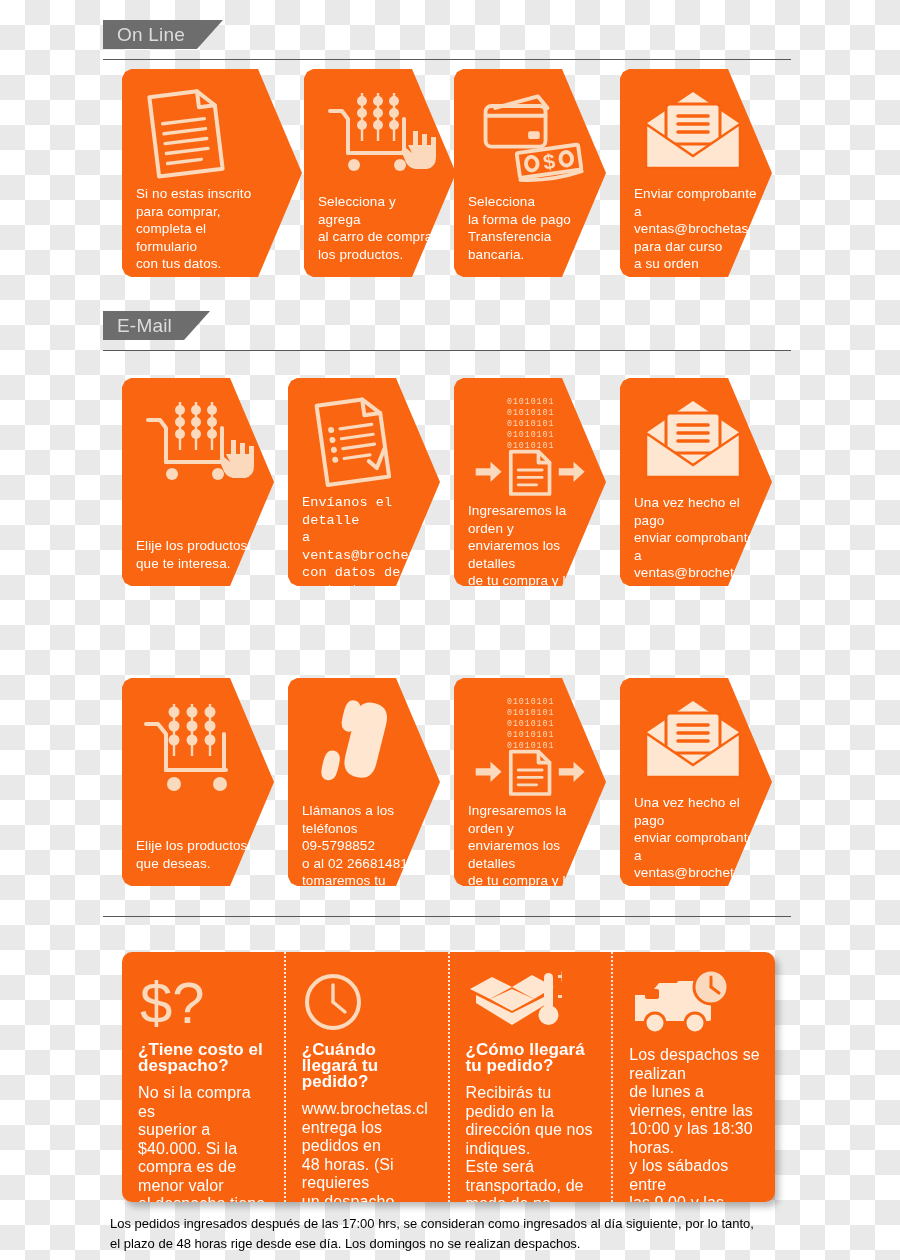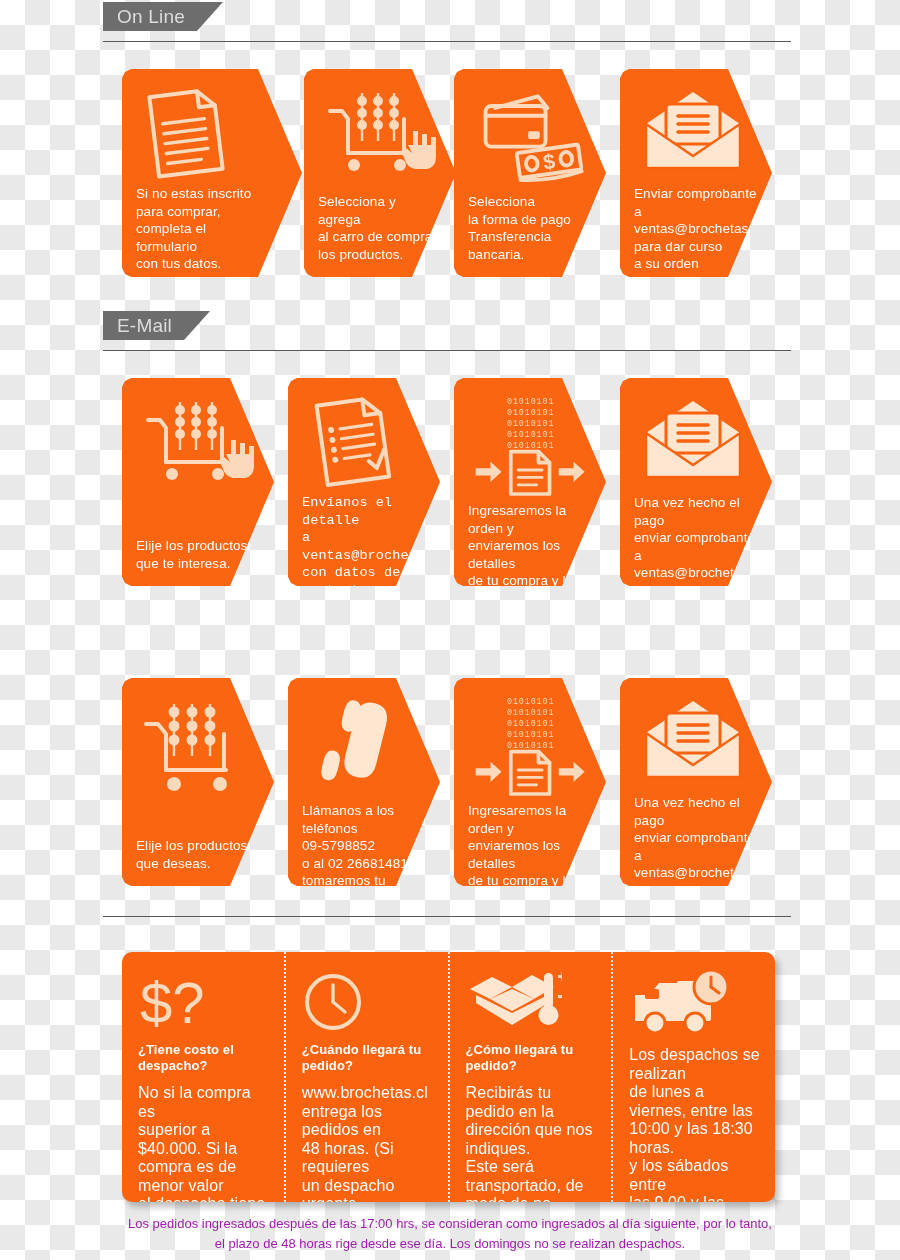--- a/index.html
+++ b/index.html
@@ -143,57 +143,57 @@
   }
   .info-col + .info-col {
     border-left: 2px dotted rgba(255,255,255,0.85);
   }
   .info-icon {
     height: 68px;
     display: flex;
     align-items: center;
   }
   .info-q {
-    font-size: 13px;
+    font-size: 17px;
     font-weight: bold;
     line-height: 16px;
     margin: 6px 0 10px 0;
     letter-spacing: .1px;
   }
   .info-body {
     font-size: 16px;
     line-height: 18.5px;
     white-space: pre-line;
     letter-spacing: .1px;
   }
 
   
   .footer-note {
     position: absolute;
     left: 110px;
     top: 1214px;
     width: 680px;
-    text-align: center;
-    color: #a21caf;
+    text-align: left;
+    color: #000000;
     font-size: 13px;
     line-height: 20px;
     white-space: pre-line;
   }
 
   svg { display: block; }
   .ink  { fill: #fbd9bd; }
   .ink-s{ fill: none; stroke: #fbd9bd; stroke-width: 4; stroke-linejoin: round; stroke-linecap: round; }
   .ink-w{ fill: #ffe6d0; }
 </style>
 </head>
 <body>
 
 <div class="stage">
 
-  <div class="section-head" style="top:2px;">
+  <div class="section-head" style="top:20px;">
     <div class="tab">On Line</div>
     <div class="head-rule"></div>
   </div>
 
   <div class="cards-row" style="top:69px;">
 
     <div class="card arrow" style="left:122px; width:180px;">
       <div class="card-inner">
         <div class="card-icon">
           <svg width="92" height="100" viewBox="0 0 92 100" aria-hidden="true">

